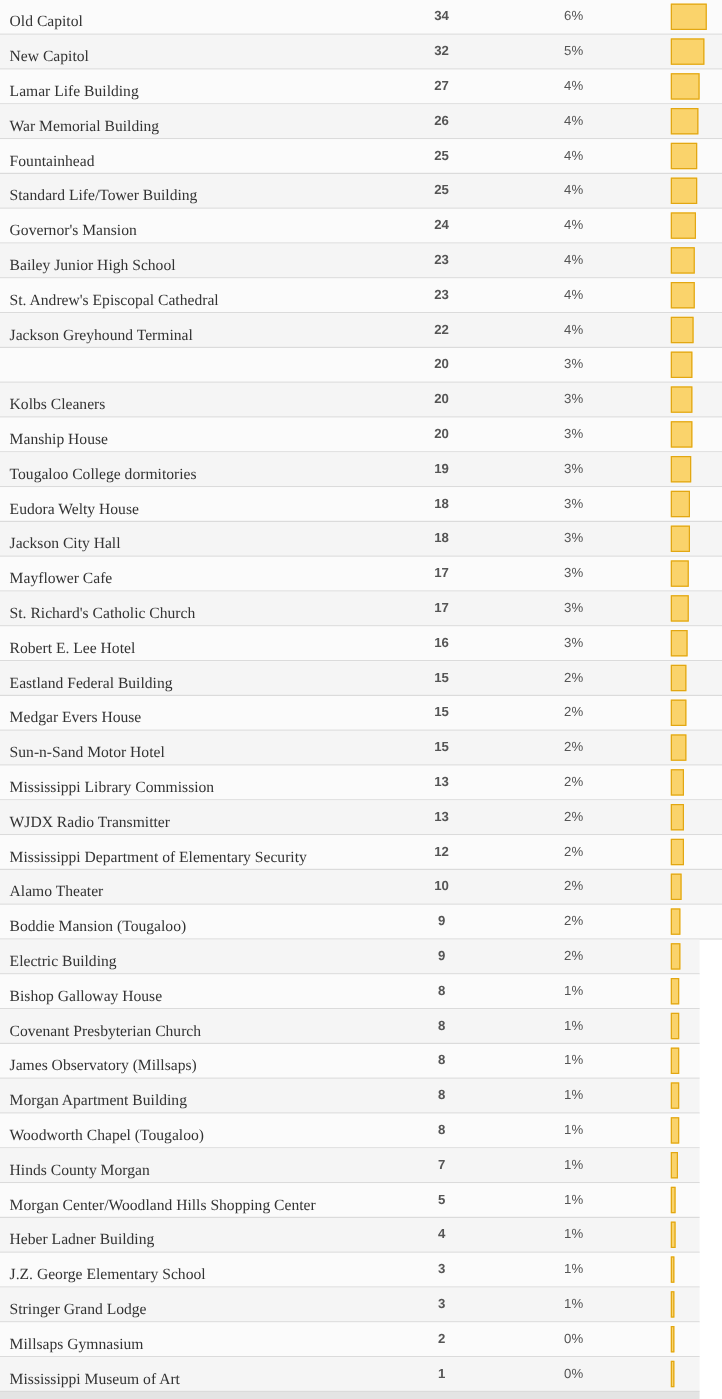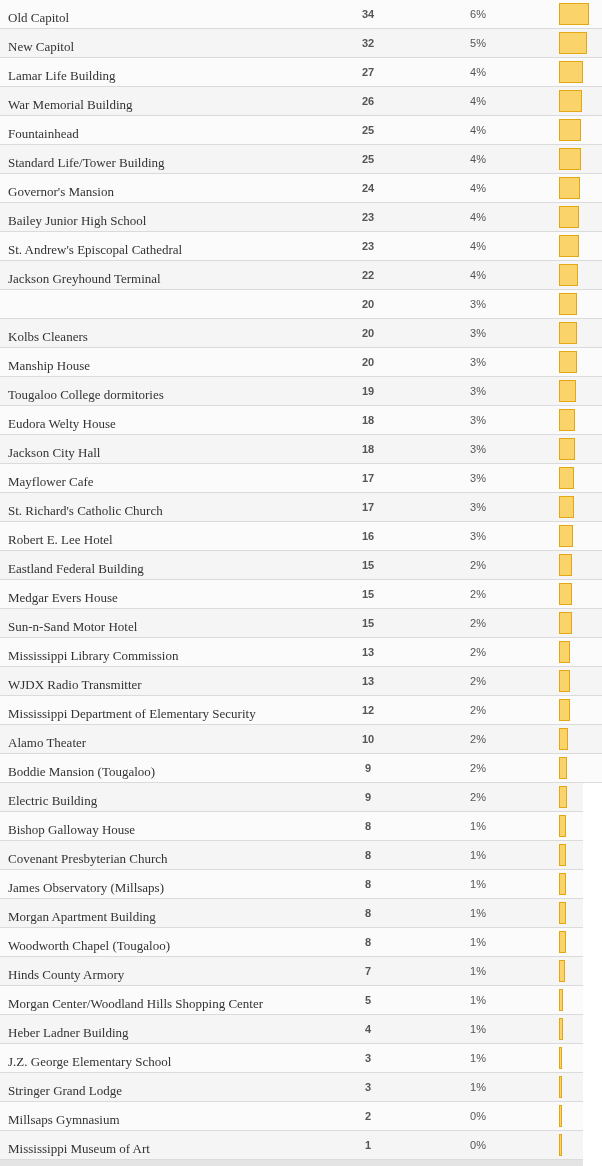--- a/index.html
+++ b/index.html
@@ -300,21 +300,21 @@
   </div>
 
   <div class="row light narrow">
     <span class="cell-name">Woodworth Chapel (Tougaloo)</span>
     <span class="cell-count">8</span>
     <span class="cell-percent">1%</span>
     <span class="bar" style="width: 7px;"></span>
   </div>
 
   <div class="row shade narrow">
-    <span class="cell-name">Hinds County Armory</span>
+    <span class="cell-name">Hinds County Morgan</span>
     <span class="cell-count">7</span>
     <span class="cell-percent">1%</span>
     <span class="bar" style="width: 6px;"></span>
   </div>
 
   <div class="row light narrow">
     <span class="cell-name">Morgan Center/Woodland Hills Shopping Center</span>
     <span class="cell-count">5</span>
     <span class="cell-percent">1%</span>
     <span class="bar" style="width: 4px;"></span>

